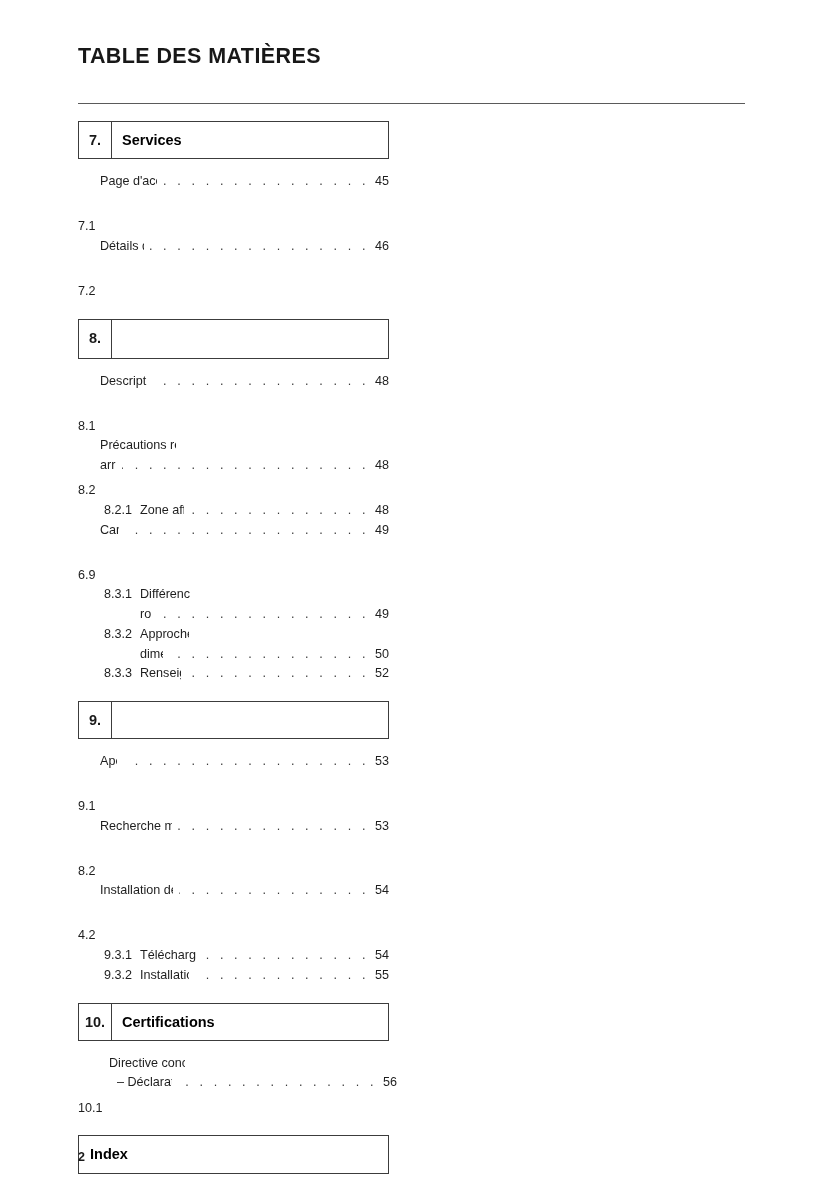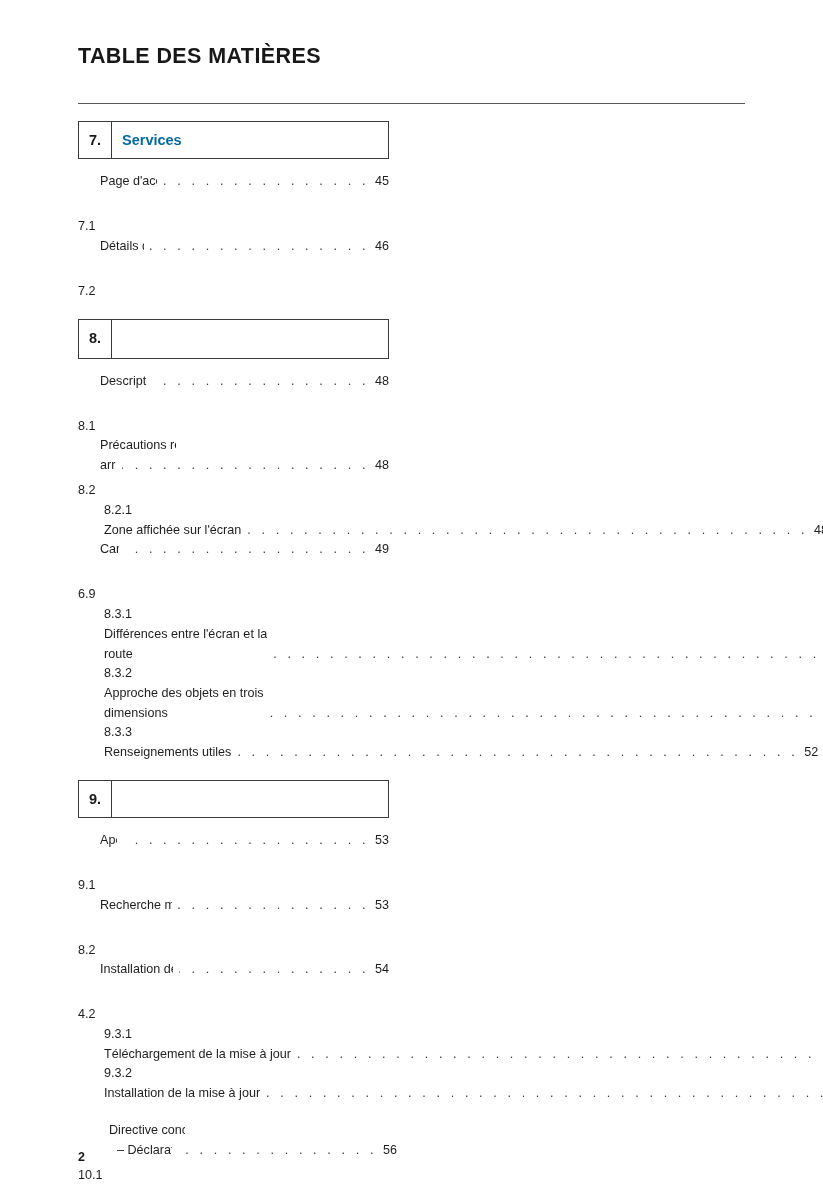--- a/index.html
+++ b/index.html
@@ -69,21 +69,21 @@
     font-weight: bold;
     color: #181818;
     padding: 10px 0 9px 0;
     text-align: center;
     line-height: 1.18;
   }
   .chapter-title {
     flex: 1 1 auto;
     font-size: 14.5px;
     font-weight: bold;
-    color: #0369a1;
+    color: #000000;
     padding: 10px 8px 9px 10px;
     line-height: 1.18;
     box-sizing: border-box;
   }
   .chapter-box.no-num .chapter-title {
     padding-left: 11px;
   }
   .chapter-box.tall .chapter-num,
   .chapter-box.tall .chapter-title {
     padding-top: 10px;
@@ -106,21 +106,20 @@
   }
   .entry .num {
     flex: 0 0 auto;
     white-space: nowrap;
     text-align: left;
   }
   .entry.lvl1 .num { width: 22px; margin-top: 45px; }
   .entry.lvl1.wide .num { width: 31px; }
   .entry.lvl2 {
     padding-left: 26px;
-    flex-direction: column;
   }
   .entry.lvl2 .num { width: 36px; }
   .entry .body {
     flex: 1 1 auto;
     min-width: 0;
   }
   .line {
     display: flex;
     align-items: baseline;
     width: 100%;
@@ -337,20 +336,24 @@
           <span class="num">9.3.2</span>
           <span class="body">
             <span class="line">
               <span class="txt">Installation de la mise à jour</span>
               <span class="leader">. . . . . . . . . . . . . . . . . . . . . . . . . . . . . . . . . . . . . . . .</span>
               <span class="pg">55</span>
             </span>
           </span>
         </div>
       </div>
+      <div class="chapter-box">
+        <div class="chapter-num">10.</div>
+        <div class="chapter-title">Certifications</div>
+      </div>
       <div class="entry-group">
         <div class="entry lvl1 wide">
           <span class="num">10.1</span>
           <span class="body">
             <span class="line nodots">
               <span class="txt">Directive concernant les équipements radio</span>
               <span class="leader">. . . . . . . . . . . . . . . . . . . . . . . . . . . . . . . . . . . . . . . .</span>
               <span class="pg"></span>
             </span>
             <span class="line sub-indent">

